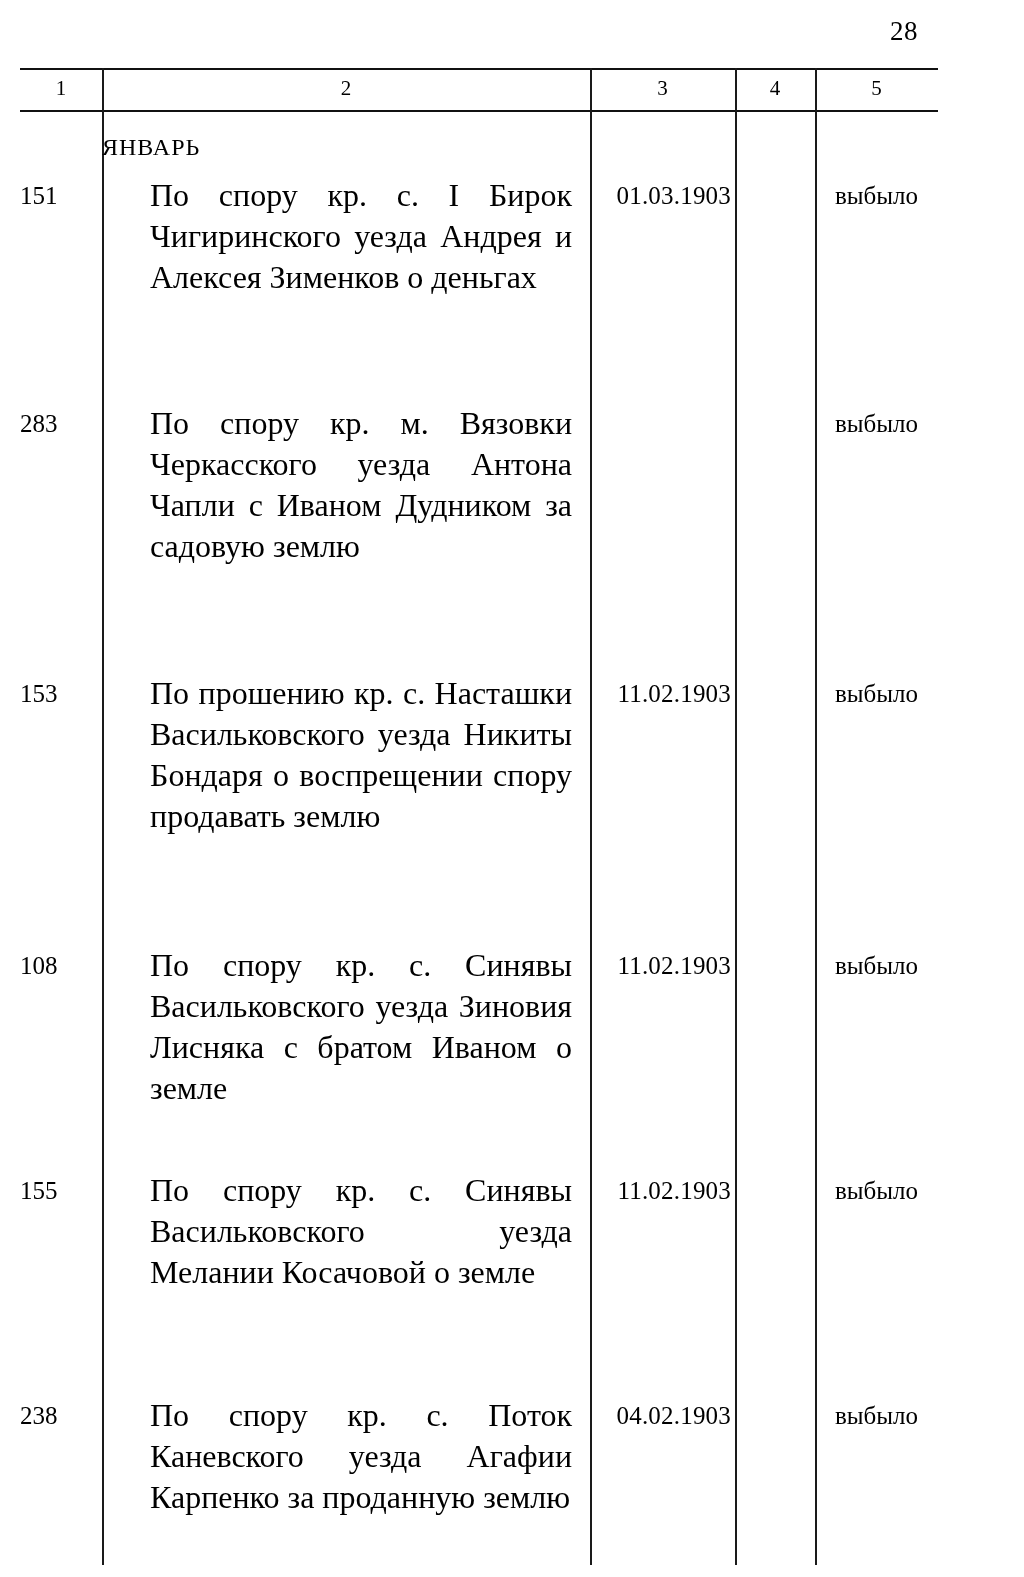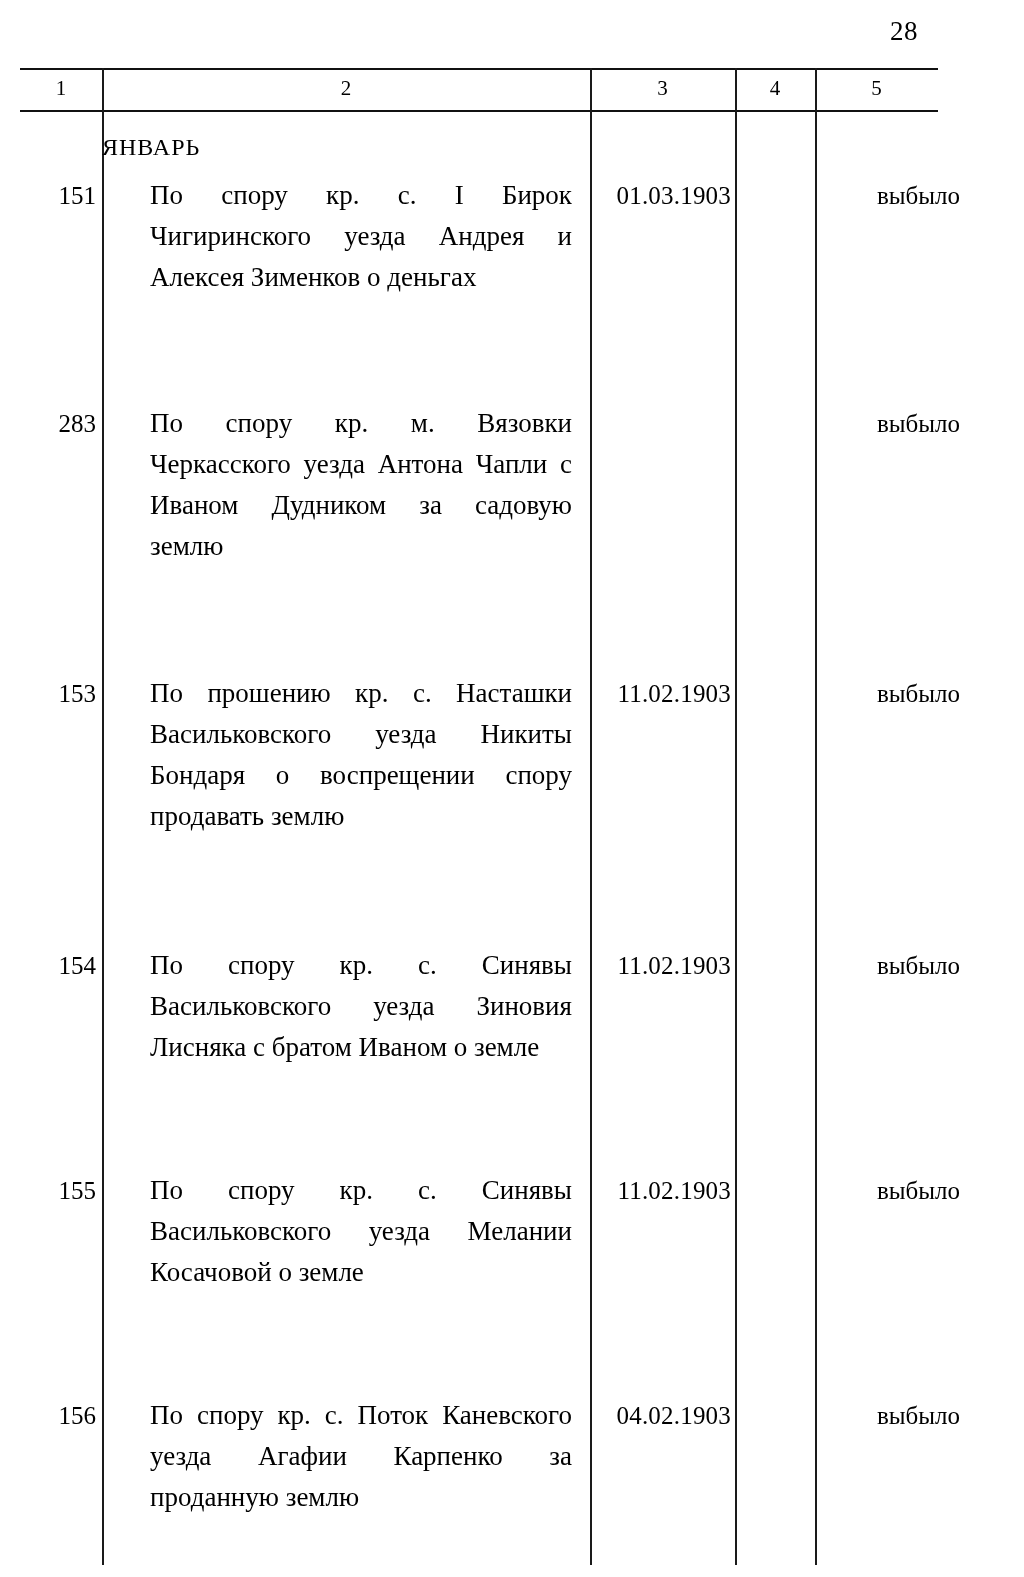--- a/index.html
+++ b/index.html
@@ -101,30 +101,30 @@
   .row {
     position: absolute;
     left: 0;
     width: 918px;
   }
 
   .cell-num {
     position: absolute;
     left: 0;
     width: 76px;
-    text-align: right;
+    text-align: left;
     font-size: 25px;
     line-height: 41px;
   }
 
   .cell-desc {
     position: absolute;
     left: 130px;
     width: 422px;
-    font-size: 27px;
+    font-size: 32px;
     line-height: 41px;
     text-align: justify;
     text-align-last: left;
     text-justify: inter-word;
     hyphens: none;
   }
 
   .cell-date {
     position: absolute;
     left: 574px;
@@ -144,21 +144,20 @@
     text-align: center;
   }
 
   .cell-status {
     position: absolute;
     left: 795px;
     width: 123px;
     text-align: center;
     font-size: 25px;
     line-height: 41px;
-    padding-left: 42px;
   }
 </style>
 </head>
 <body>
 
 <div class="page">
 
   <div class="page-number">28</div>
 
   <div class="table">
@@ -199,37 +198,37 @@
 
     <div class="row" style="top:605px;">
       <div class="cell-num">153</div>
       <div class="cell-desc">По прошению кр. с. Насташки Васильковского уезда Никиты Бондаря о воспрещении спору продавать землю</div>
       <div class="cell-date">11.02.1903</div>
       <div class="cell-col4"></div>
       <div class="cell-status">выбыло</div>
     </div>
 
     <div class="row" style="top:877px;">
-      <div class="cell-num">154</div>
+      <div class="cell-num">108</div>
       <div class="cell-desc">По спору кр. с. Синявы Васильковского уезда Зиновия Лисняка с братом Иваном о земле</div>
       <div class="cell-date">11.02.1903</div>
       <div class="cell-col4"></div>
       <div class="cell-status">выбыло</div>
     </div>
 
     <div class="row" style="top:1102px;">
       <div class="cell-num">155</div>
       <div class="cell-desc">По спору кр. с. Синявы Васильковского уезда Мелании Косачовой о земле</div>
       <div class="cell-date">11.02.1903</div>
       <div class="cell-col4"></div>
       <div class="cell-status">выбыло</div>
     </div>
 
     <div class="row" style="top:1327px;">
-      <div class="cell-num">156</div>
+      <div class="cell-num">238</div>
       <div class="cell-desc">По спору кр. с. Поток Каневского уезда Агафии Карпенко за проданную землю</div>
       <div class="cell-date">04.02.1903</div>
       <div class="cell-col4"></div>
       <div class="cell-status">выбыло</div>
     </div>
 
   </div>
 </div>
 
 </body></html>

